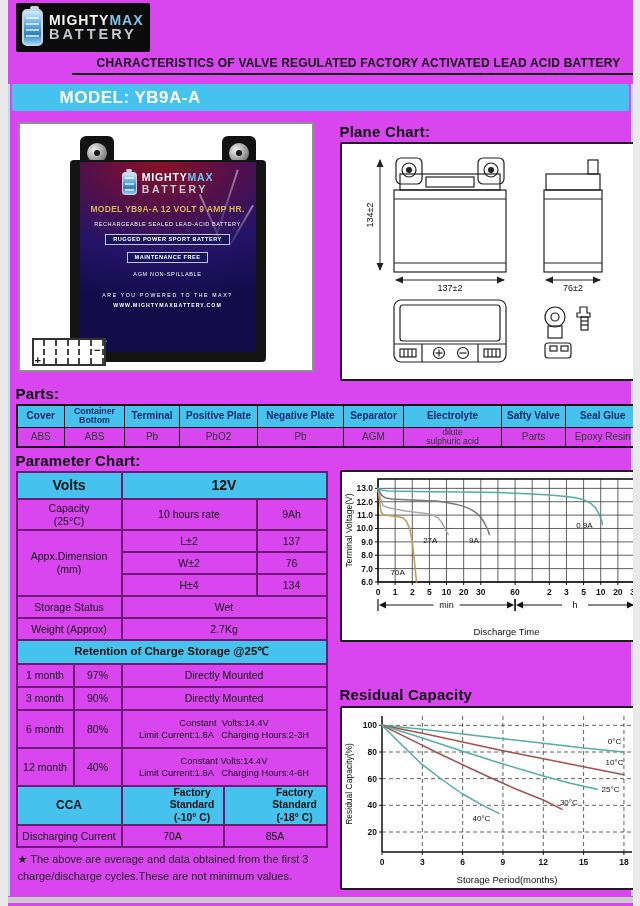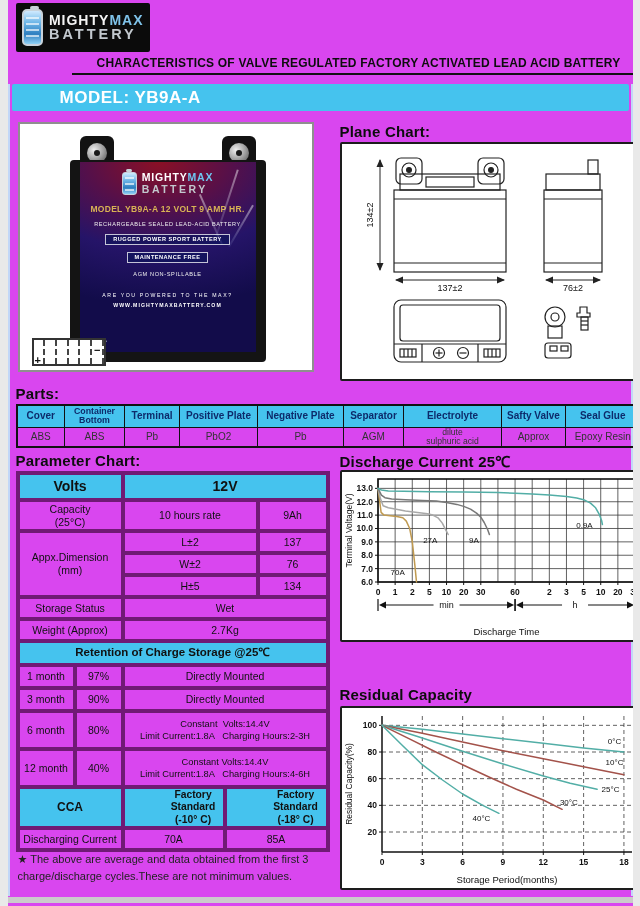--- a/index.html
+++ b/index.html
@@ -73,21 +73,21 @@
   
   .parts-table{position:absolute; left:8px; top:404px; width:624px; border-collapse:collapse; table-layout:fixed; border:2px solid #111;}
   .parts-table td{border:1.5px solid #111; text-align:center; vertical-align:middle; padding:0 2px;}
   .parts-table .h{background:var(--accent); color:var(--navy); font-weight:bold; font-size:10px; height:22px; line-height:1.05;}
   .parts-table .h.sm{font-size:8.8px;}
   .parts-table .v{font-size:10px; color:#333; height:20px; line-height:1.05;}
   .parts-table .v.sm{font-size:8.6px;}
 
   
   .param-table{position:absolute; left:8px; top:471px; width:310px; border-collapse:collapse; table-layout:fixed; border:2px solid #111;}
-  .param-table td{border:4px solid #701a75; text-align:center; vertical-align:middle; font-size:10.5px; color:#111; padding:0 1px; line-height:1.2;}
+  .param-table td{border:2px solid #701a75; text-align:center; vertical-align:middle; font-size:10.5px; color:#111; padding:0 1px; line-height:1.2;}
   .param-table .hd{background:var(--accent); font-weight:bold;}
   .param-table .big{font-size:14px;}
   .param-table .ret{font-size:11.5px;}
   .param-table .note{font-size:9.3px; line-height:1.3; white-space:pre;}
   .param-table .two{font-size:10.3px; font-weight:bold; line-height:1.2;padding-left:40px;}
 
   .footnote{position:absolute; left:10px; top:851px; width:310px; font-size:11px; color:#222; line-height:1.5;}
 
   .bottom-bar{position:absolute; left:0; top:897px; width:640px; height:6px; background:#cbcbcb;}
 </style>
@@ -252,21 +252,21 @@
       <td class="v">ABS</td>
       <td class="v">ABS</td>
       <td class="v">Pb</td>
       <td class="v">PbO2</td>
       <td class="v">Pb</td>
       <td class="v">AGM</td>
       <td class="v sm">
         <div>dilute</div>
         <div>sulphuric acid</div>
       </td>
-      <td class="v">Approx</td>
+      <td class="v">Parts</td>
       <td class="v">Epoxy Resin</td>
     </tr>
   </tbody>
     </table>
 
   <div class="sec-head" style="left:8px; top:452px;">Parameter Chart:</div>
   <table class="param-table">
     <colgroup>
         <col style="width:57px">
         <col style="width:48px">
@@ -293,21 +293,21 @@
             <div>(mm)</div>
           </td>
       <td colspan="2">L±2</td>
       <td>137</td>
     </tr>
     <tr style="height:22px">
       <td colspan="2">W±2</td>
       <td>76</td>
     </tr>
     <tr style="height:22px">
-      <td colspan="2">H±5</td>
+      <td colspan="2">H±4</td>
       <td>134</td>
     </tr>
     <tr style="height:22px">
       <td colspan="2">Storage Status</td>
       <td colspan="3">Wet</td>
     </tr>
     <tr style="height:22px">
       <td colspan="2">Weight (Approx)</td>
       <td colspan="3">2.7Kg</td>
     </tr>
@@ -348,21 +348,20 @@
     <tr style="height:22px">
       <td colspan="2">Discharging Current</td>
       <td>70A</td>
       <td colspan="2">85A</td>
     </tr>
   </tbody>
     </table>
 
   <div class="footnote">★ The above are average and data obtained from the first 3 charge/discharge cycles.These are not minimum values.</div>
 
-  <div class="sec-head" style="left:332px; top:451px;">Discharge Current 25℃</div>
   <div class="frame" style="left:332px; top:470px; width:306px; height:172px;">
     <svg id="chart0" width="302" height="168" viewBox="0 0 302 168">
         <line x1="36" y1="7" x2="36" y2="110" stroke="#3a3a3a" stroke-width="0.8"></line>
         <line x1="53.13333333333333" y1="7" x2="53.13333333333333" y2="110" stroke="#3a3a3a" stroke-width="0.8"></line>
         <line x1="70.26666666666667" y1="7" x2="70.26666666666667" y2="110" stroke="#3a3a3a" stroke-width="0.8"></line>
         <line x1="87.4" y1="7" x2="87.4" y2="110" stroke="#3a3a3a" stroke-width="0.8"></line>
         <line x1="104.53333333333333" y1="7" x2="104.53333333333333" y2="110" stroke="#3a3a3a" stroke-width="0.8"></line>
         <line x1="121.66666666666666" y1="7" x2="121.66666666666666" y2="110" stroke="#3a3a3a" stroke-width="0.8"></line>
         <line x1="138.8" y1="7" x2="138.8" y2="110" stroke="#3a3a3a" stroke-width="0.8"></line>
         <line x1="155.93333333333334" y1="7" x2="155.93333333333334" y2="110" stroke="#3a3a3a" stroke-width="0.8"></line>

